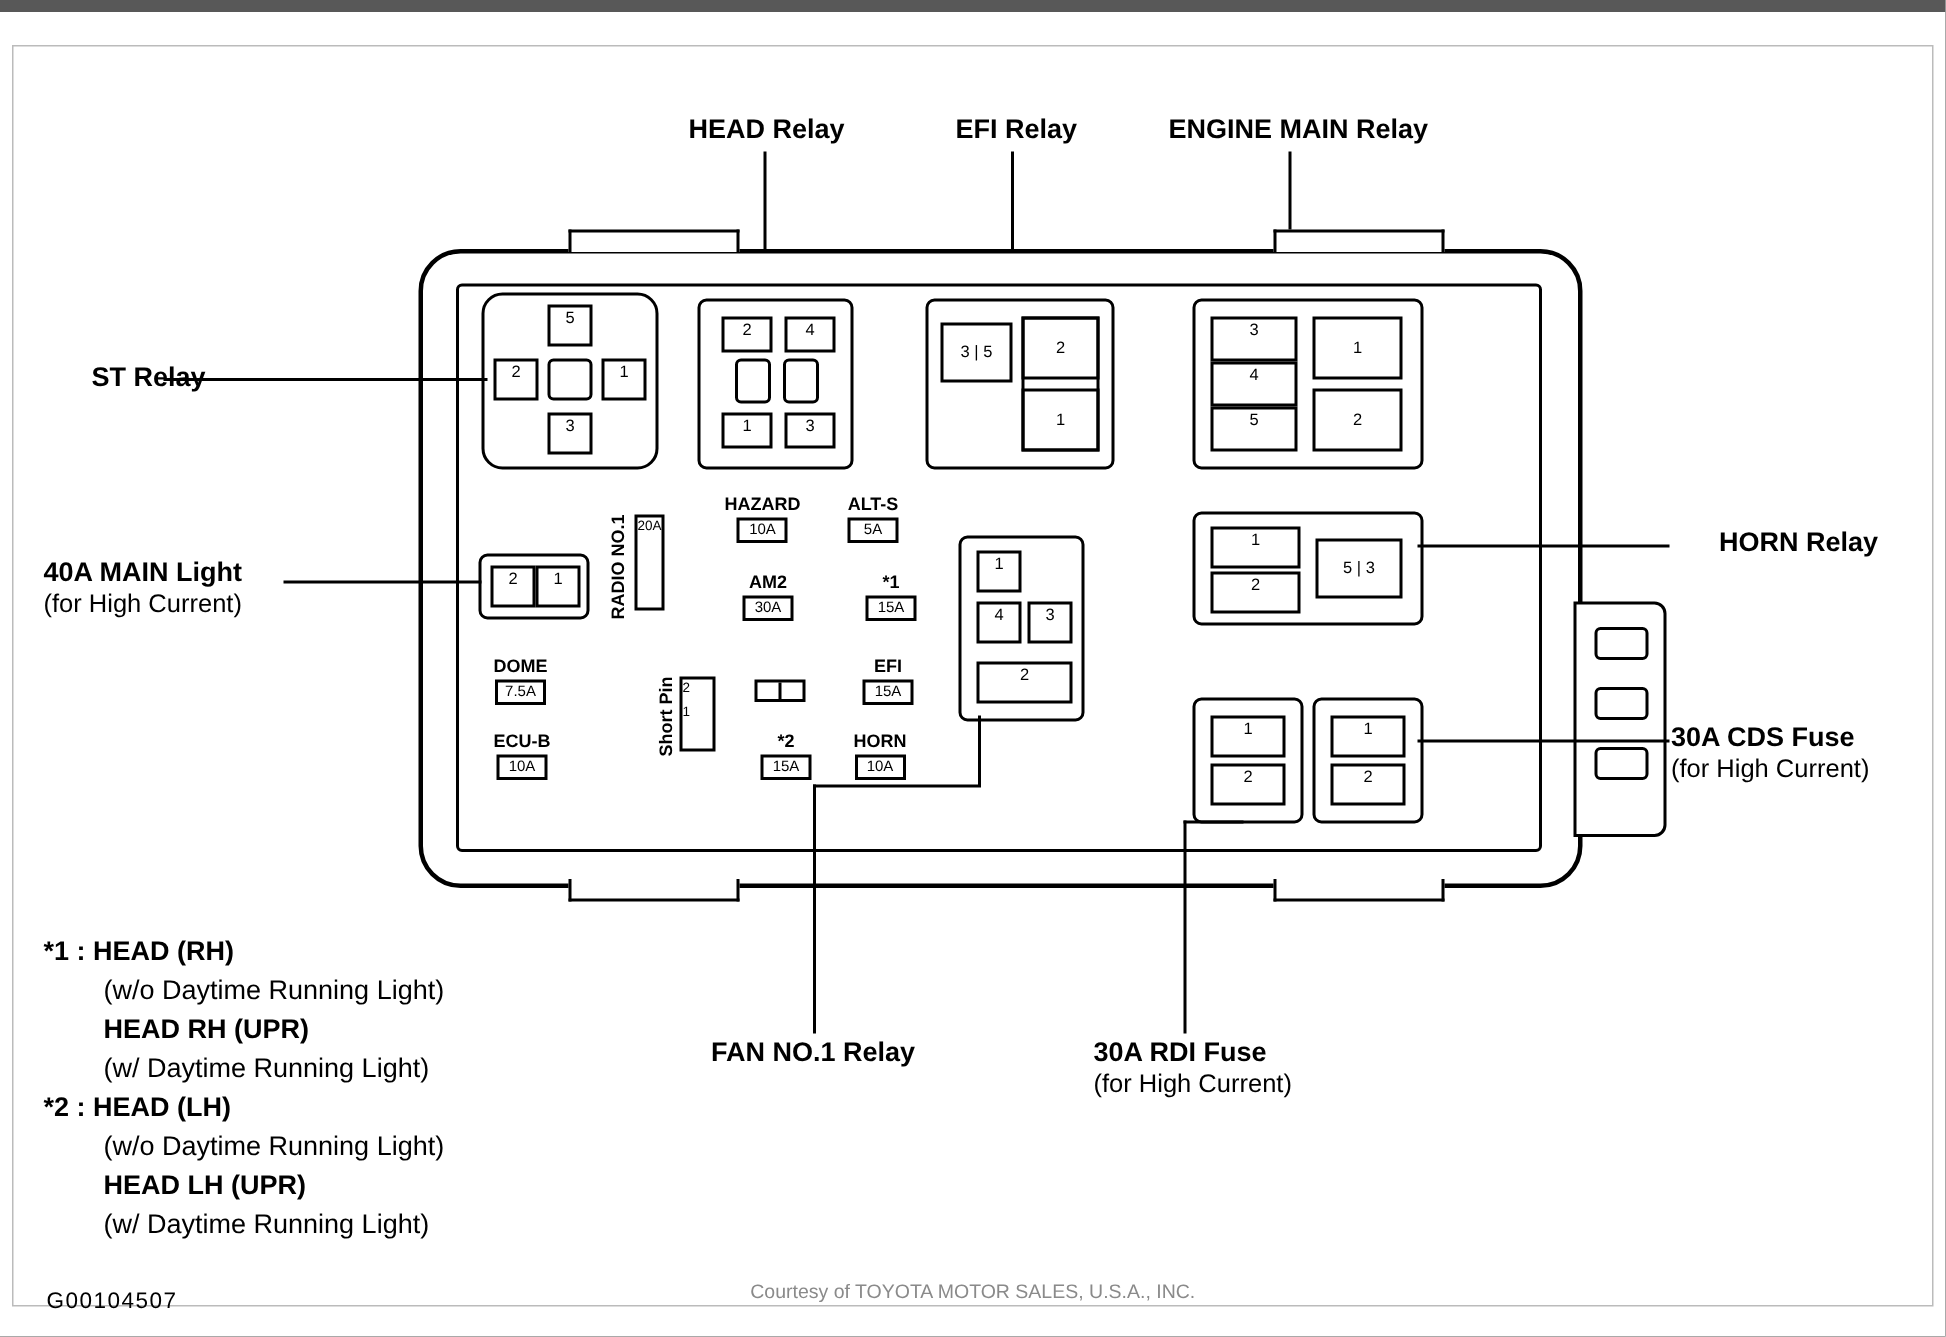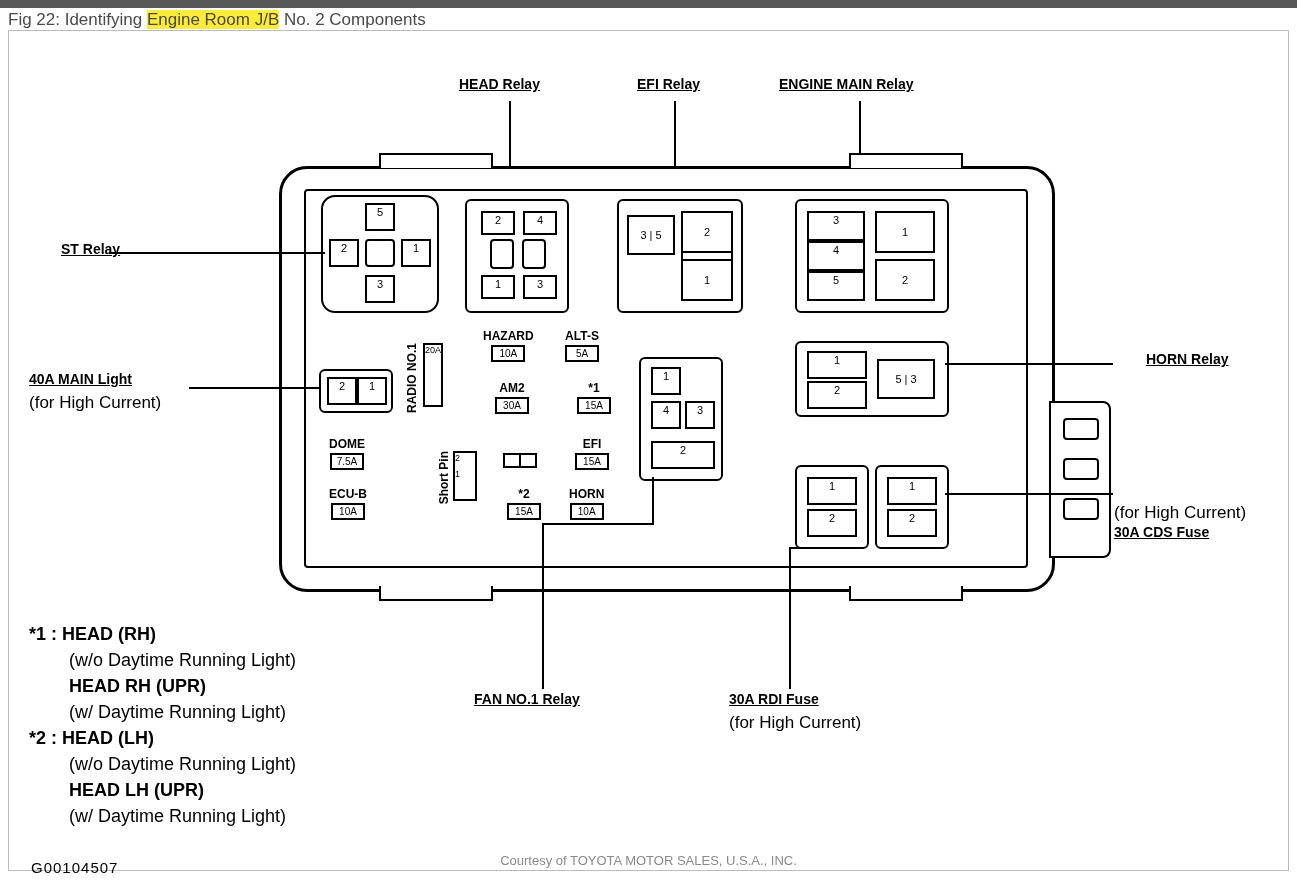--- a/index.html
+++ b/index.html
@@ -38,21 +38,21 @@
   }
   .credit {
     position: absolute;
     bottom: 2px;
     left: 0; right: 0;
     text-align: center;
     font-size: 13px;
     color: #8a8a8a;
   }
   .abs { position: absolute; }
-  .label { font-weight: bold; font-size: 14px; text-decoration: underline; }
+  .label { font-weight: bold; font-size: 18px; }
   .sub { font-weight: normal; font-size: 17px; }
   .idnum { font-family: Arial; font-size: 15px; letter-spacing: 1px; color: #000; margin-top: 20px; }
 
   
   .hline { position:absolute; height:2px; background:#000; }
   .vline { position:absolute; width:2px;  background:#000; }
 
   
   .outerbox {
     position:absolute;
@@ -126,25 +126,20 @@
   .footnote .fn { font-weight:normal; }
 
   .notch { position:absolute; border:2px solid #000; background:#fff; }
 </style>
 </head>
 <body>
 
 <div class="page">
   <div class="topbar"></div>
 
-  <div class="caption">
-    <span>Fig 22: Identifying</span>
-    <span class="hl">Engine Room J/B</span>
-    <span>No. 2 Components</span>
-  </div>
 
   <div class="frame">
 
     <div class="abs label" style="left:450px; top:45px;">HEAD Relay</div>
     <div class="vline" style="left:500px; top:70px; height:100px;"></div>
 
     <div class="abs label" style="left:628px; top:45px;">EFI Relay</div>
     <div class="vline" style="left:665px; top:70px; height:100px;"></div>
 
     <div class="abs label" style="left:770px; top:45px;">ENGINE MAIN Relay</div>
@@ -287,21 +282,21 @@
     <div class="abs label" style="left:20px; top:210px;margin-left:32px;">ST Relay</div>
     <div class="hline" style="left:100px; top:221px; width:216px;"></div>
 
     <div class="abs label" style="left:20px; top:340px;">40A MAIN Light</div>
     <div class="abs sub" style="left:20px; top:362px;">(for High Current)</div>
     <div class="hline" style="left:180px; top:356px; width:132px;"></div>
 
     <div class="abs label" style="left:1105px; top:320px;margin-left:32px;">HORN Relay</div>
     <div class="hline" style="left:936px; top:332px; width:168px;"></div>
 
-    <div class="abs label" style="left:1105px; top:450px;margin-top:43px;">30A CDS Fuse</div>
+    <div class="abs label" style="left:1105px; top:450px;">30A CDS Fuse</div>
     <div class="abs sub" style="left:1105px; top:472px;">(for High Current)</div>
     <div class="hline" style="left:936px; top:462px; width:168px;"></div>
 
     <div class="abs label" style="left:465px; top:660px;">FAN NO.1 Relay</div>
     <div class="vline" style="left:533px; top:492px; height:166px;"></div>
     <div class="hline" style="left:533px; top:492px; width:110px;"></div>
     <div class="vline" style="left:643px; top:446px; height:48px;"></div>
 
     <div class="abs label" style="left:720px; top:660px;">30A RDI Fuse</div>
     <div class="abs sub" style="left:720px; top:682px;">(for High Current)</div>

